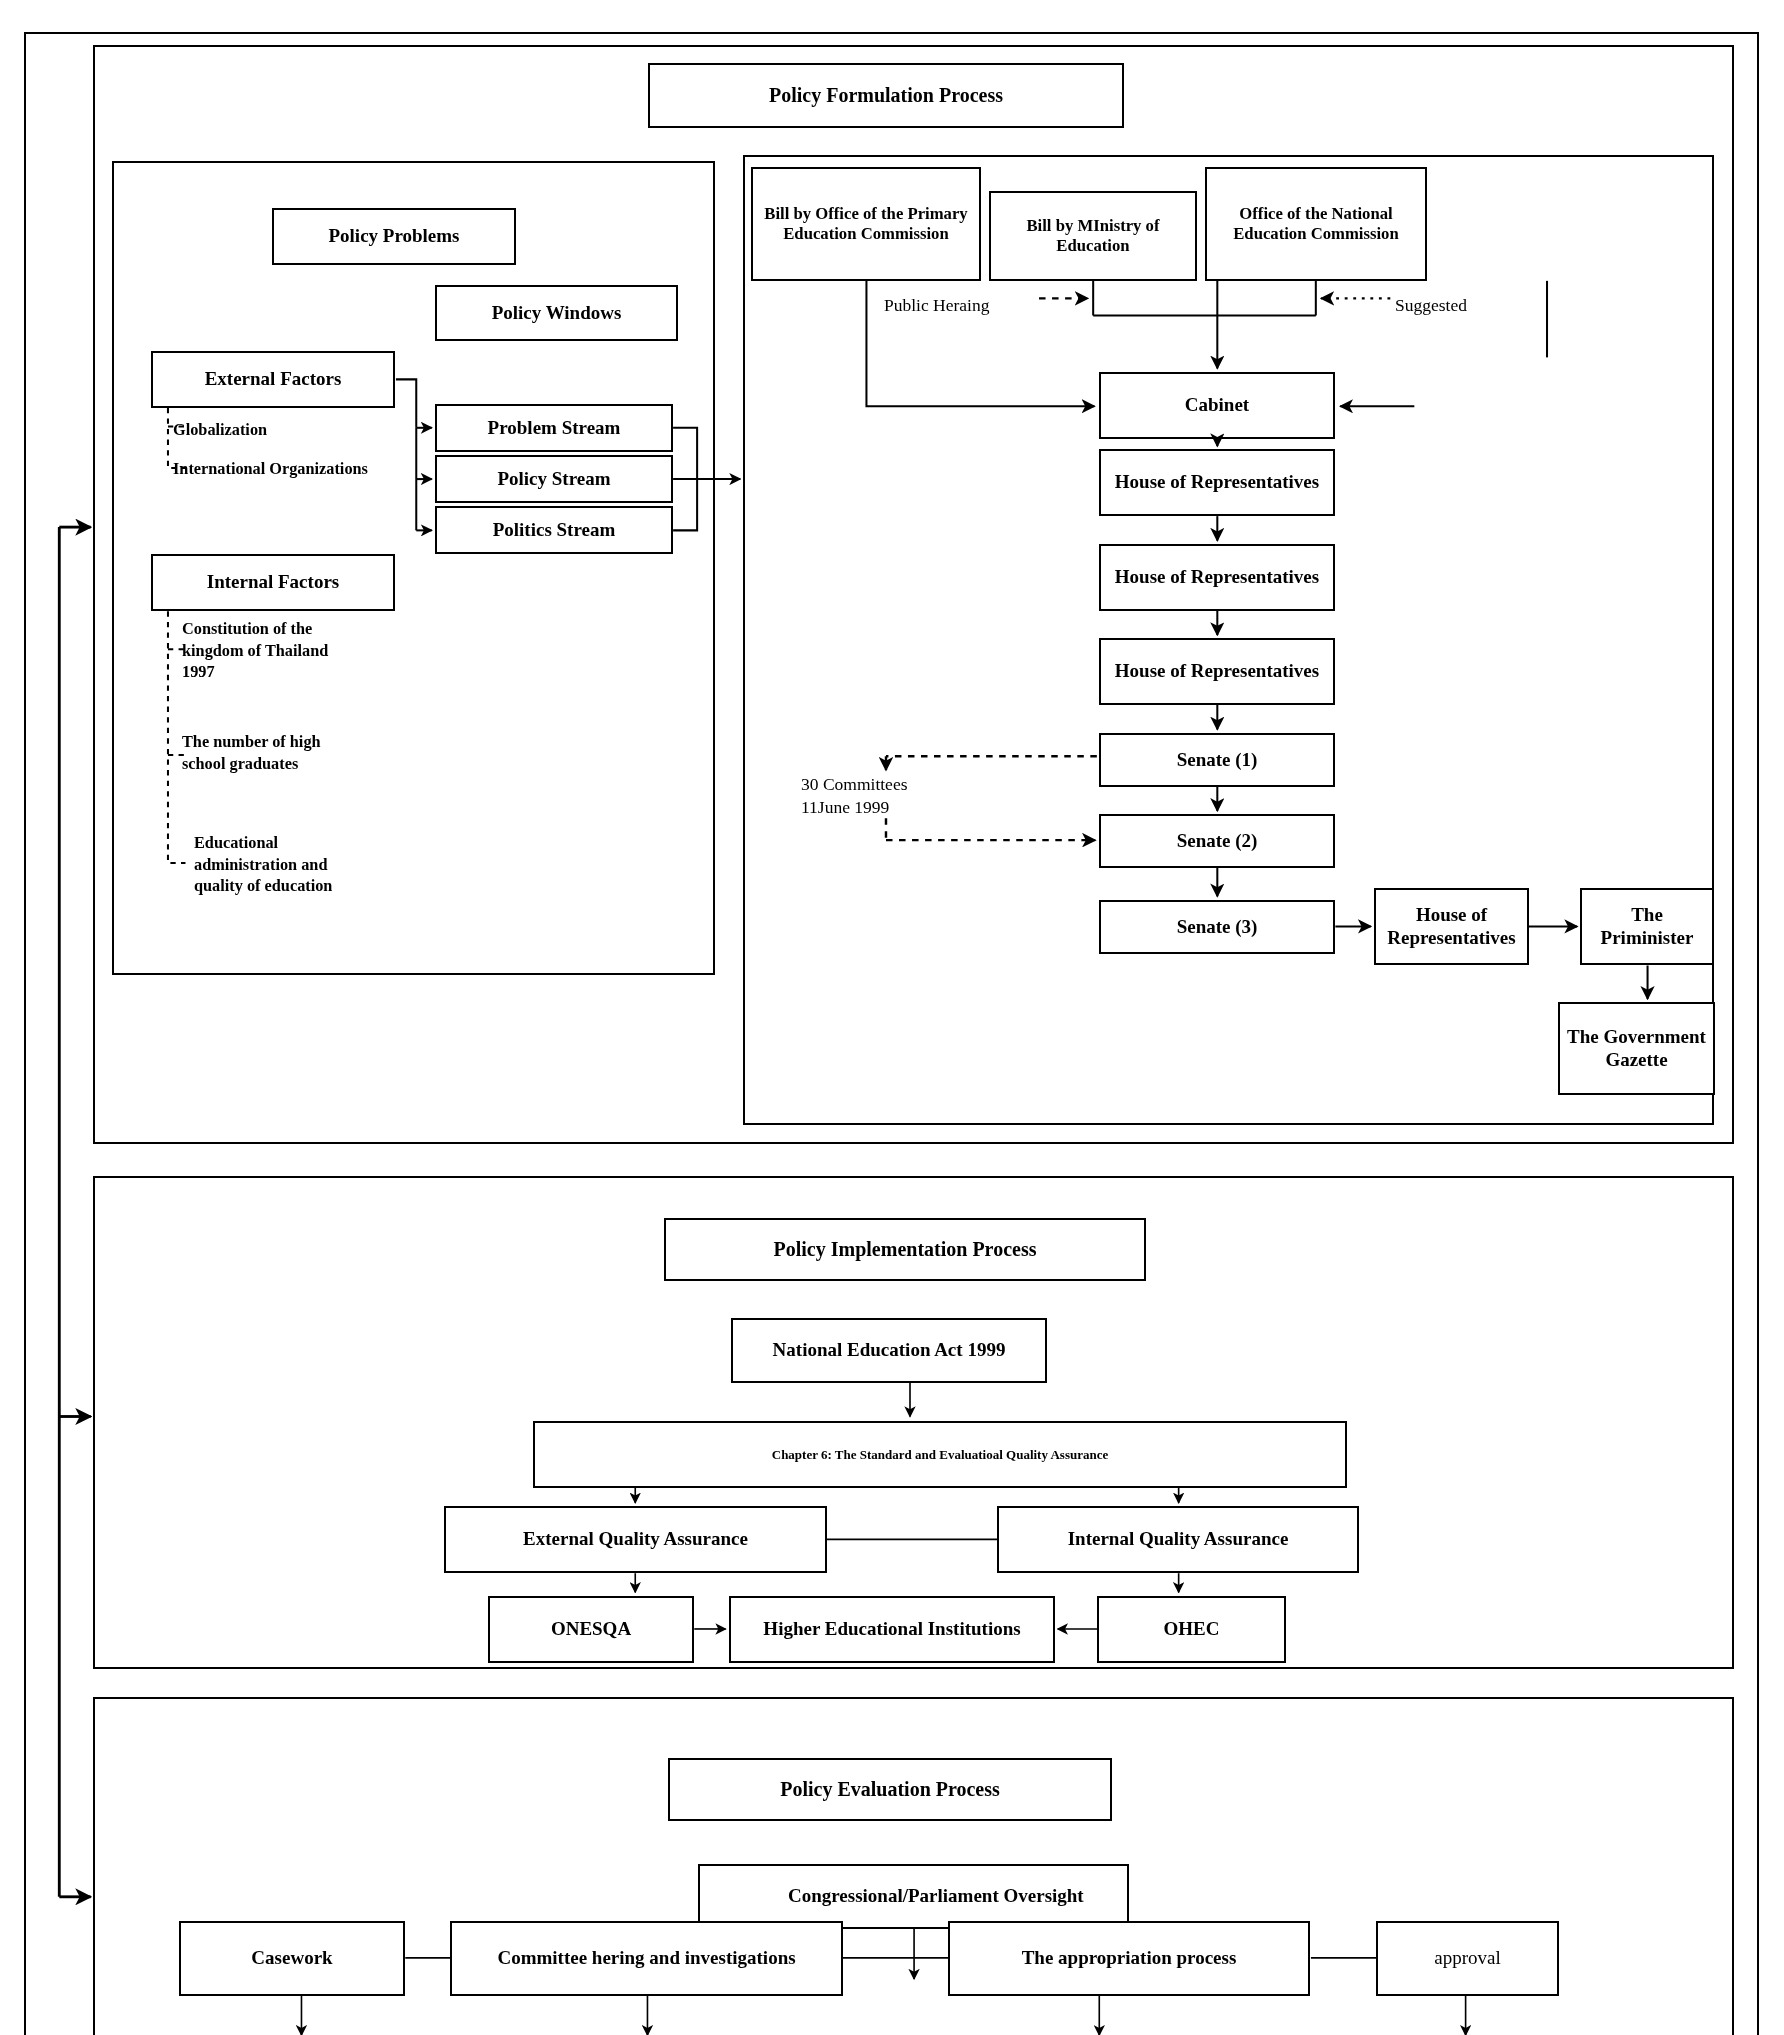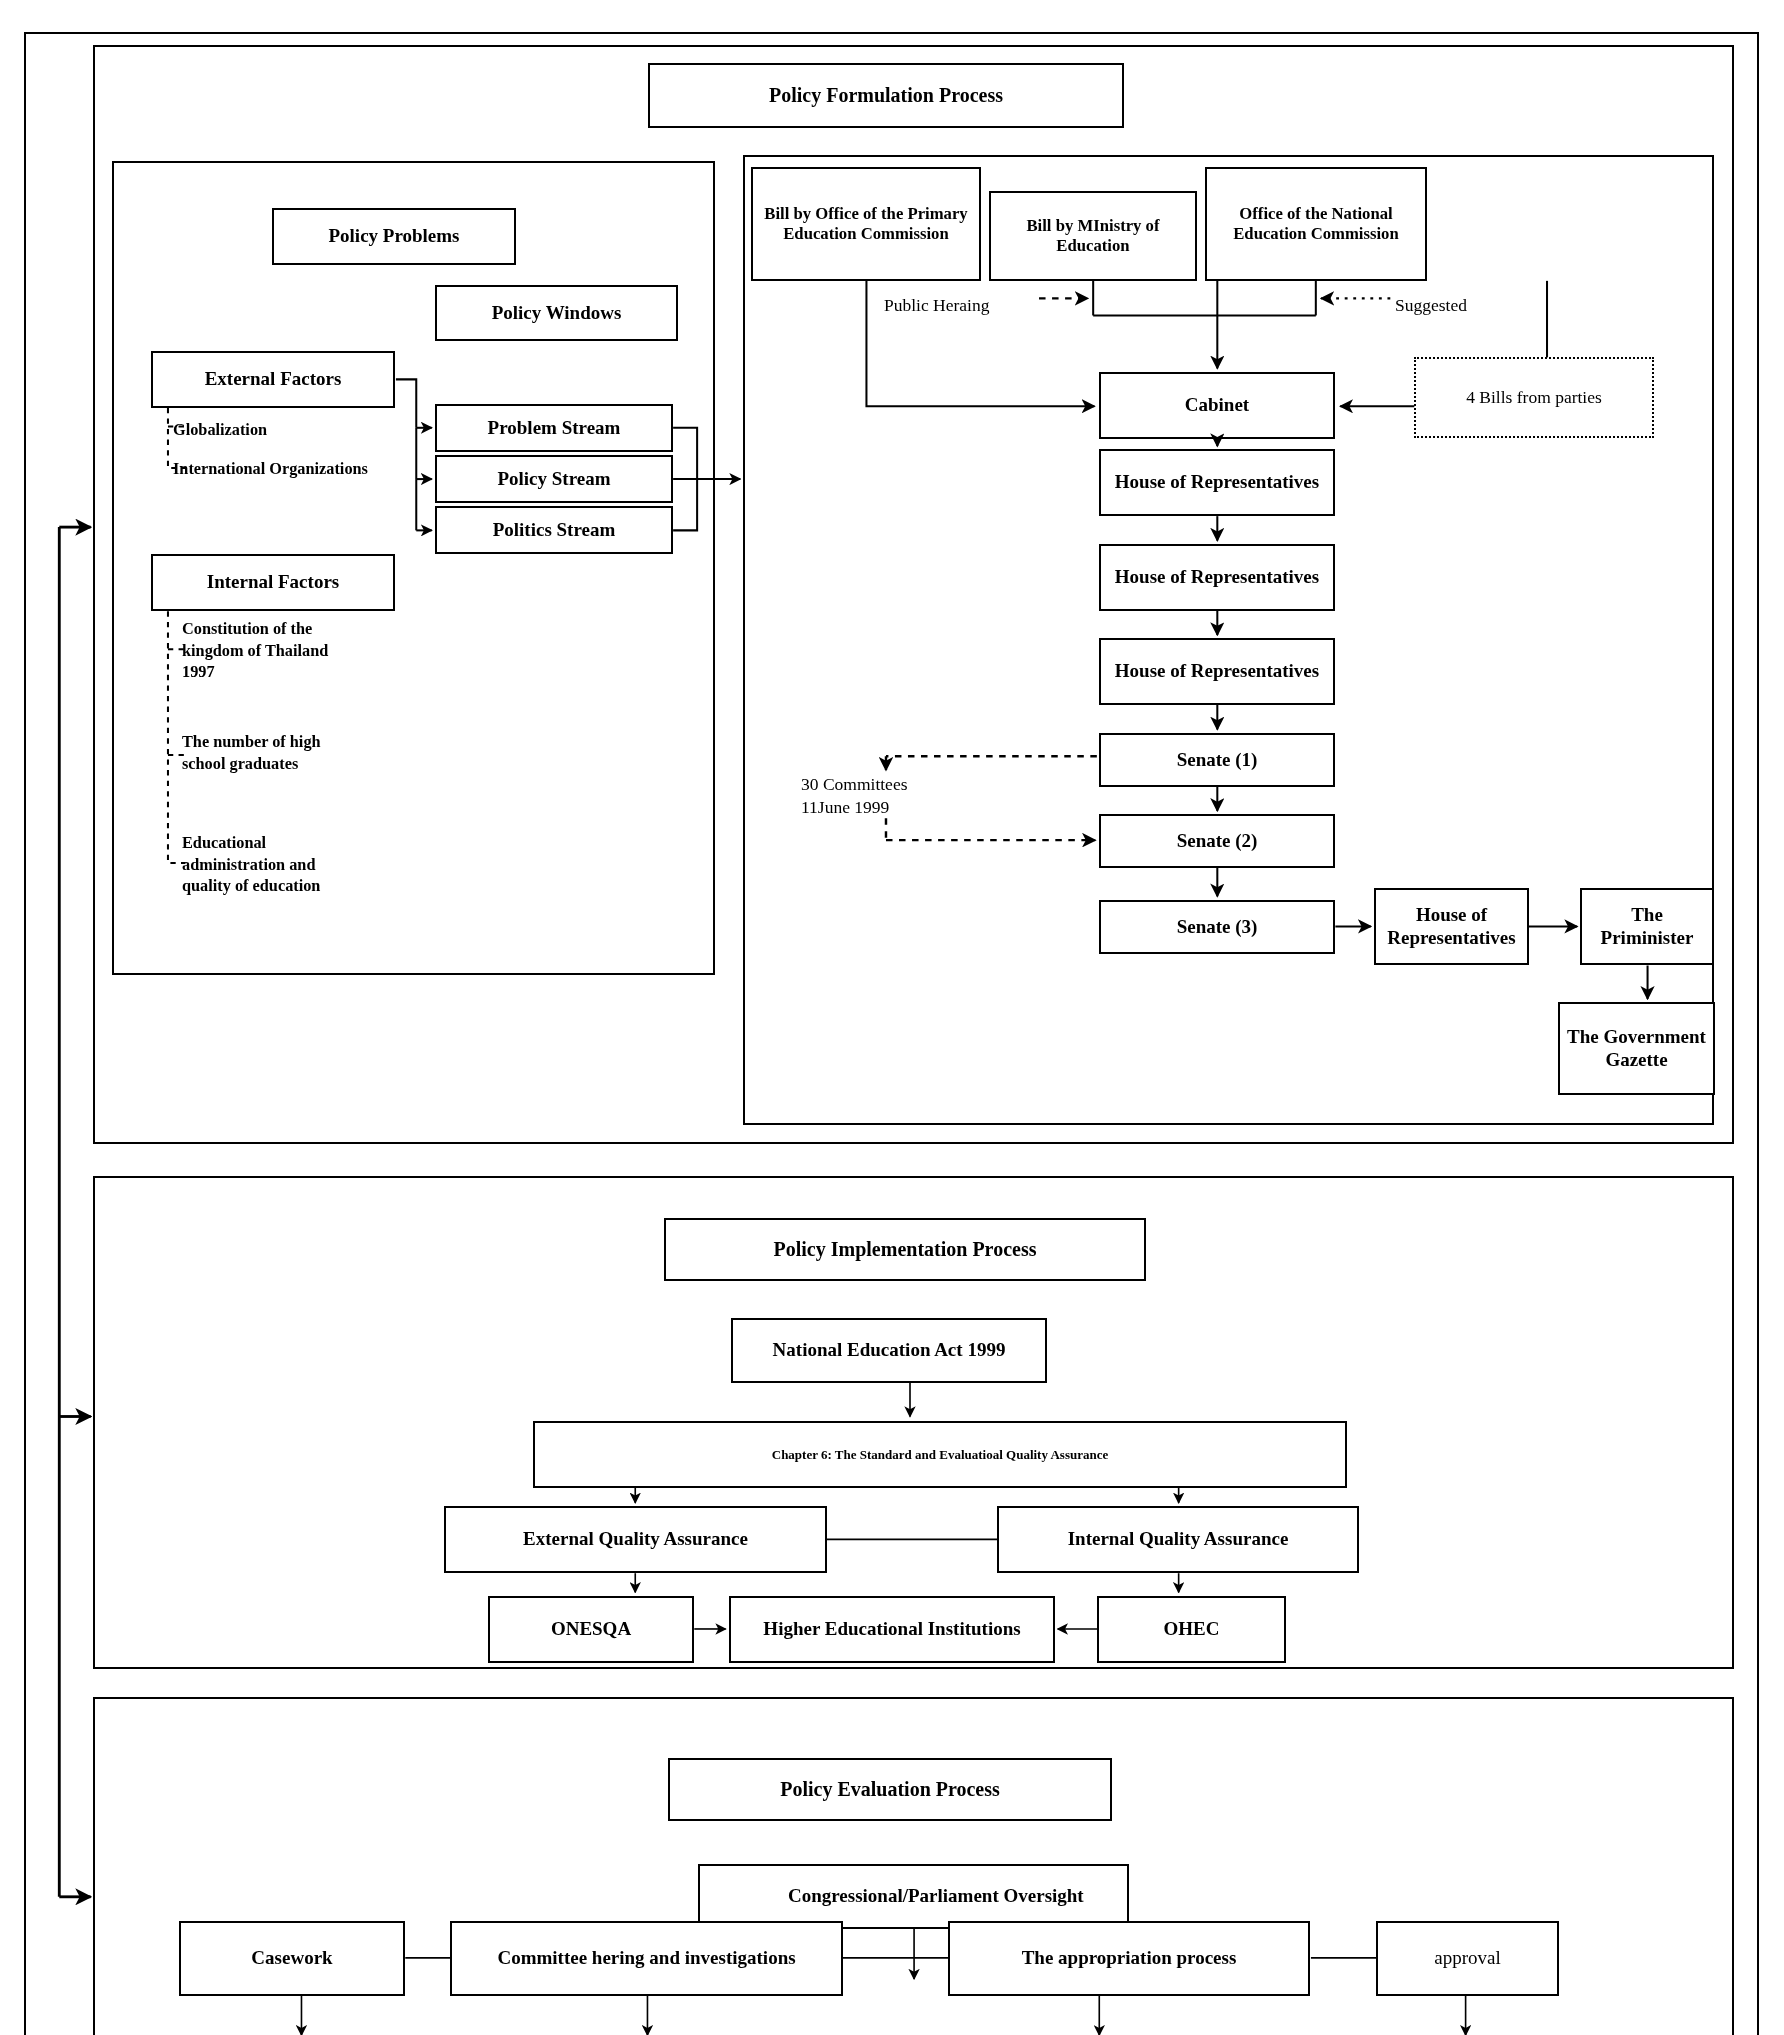--- a/index.html
+++ b/index.html
@@ -53,36 +53,35 @@
   <div class="lbl" style="left:173px;top:419px;font-size:16.3px;">Globalization</div>
   <div class="lbl" style="left:173px;top:458px;font-size:16.3px;">International Organizations</div>
 
   <div class="box" style="left:151px;top:554px;width:244px;height:57px;font-size:19px;">Internal Factors</div>
 
   <div class="lbl" style="left:182px;top:618px;font-size:16.3px;">Constitution of the
 kingdom of Thailand
 1997</div>
   <div class="lbl" style="left:182px;top:731px;font-size:16.3px;">The number of high
 school graduates</div>
-  <div class="lbl" style="left:182px;top:832px;font-size:16.3px;">Educational
+  <div class="lbl" style="left:194px;top:832px;font-size:16.3px;">Educational
 administration and
 quality of education</div>
 
   <div class="box" style="left:435px;top:404px;width:238px;height:48px;font-size:19px;">Problem Stream</div>
   <div class="box" style="left:435px;top:455px;width:238px;height:48px;font-size:19px;font-family:Liberation Serif, serif;">Policy Stream</div>
   <div class="box" style="left:435px;top:506px;width:238px;height:48px;font-size:19px;">Politics Stream</div>
 
   <div class="box" style="left:751px;top:167px;width:230px;height:114px;font-size:16.7px;">Bill by Office of the Primary Education Commission</div>
   <div class="box" style="left:989px;top:191px;width:208px;height:90px;font-size:16.7px;">Bill by MInistry of Education</div>
   <div class="box" style="left:1205px;top:167px;width:222px;height:114px;font-size:16.7px;">Office of the National Education Commission</div>
 
   <div class="lbl reg" style="left:884px;top:294px;font-size:17.5px;">Public Heraing</div>
   <div class="lbl reg" style="left:1395px;top:294px;font-size:17.5px;">Suggested</div>
 
-  <div class="box dotted" style="left:1414px;top:357px;width:240px;height:81px;font-size:17.5px;">4 Bills from parties</div>
 
   <div class="box" style="left:1099px;top:372px;width:236px;height:67px;font-size:19px;">Cabinet</div>
 
   <div class="box" style="left:1099px;top:449px;width:236px;height:67px;font-size:19px;">House of Representatives</div>
   <div class="box" style="left:1099px;top:544px;width:236px;height:67px;font-size:19px;">House of Representatives</div>
   <div class="box" style="left:1099px;top:638px;width:236px;height:67px;font-size:19px;">House of Representatives</div>
 
   <div class="box" style="left:1099px;top:733px;width:236px;height:54px;font-size:19px;">Senate (1)</div>
   <div class="box" style="left:1099px;top:814px;width:236px;height:54px;font-size:19px;">Senate (2)</div>
   <div class="box" style="left:1099px;top:900px;width:236px;height:54px;font-size:19px;">Senate (3)</div>

